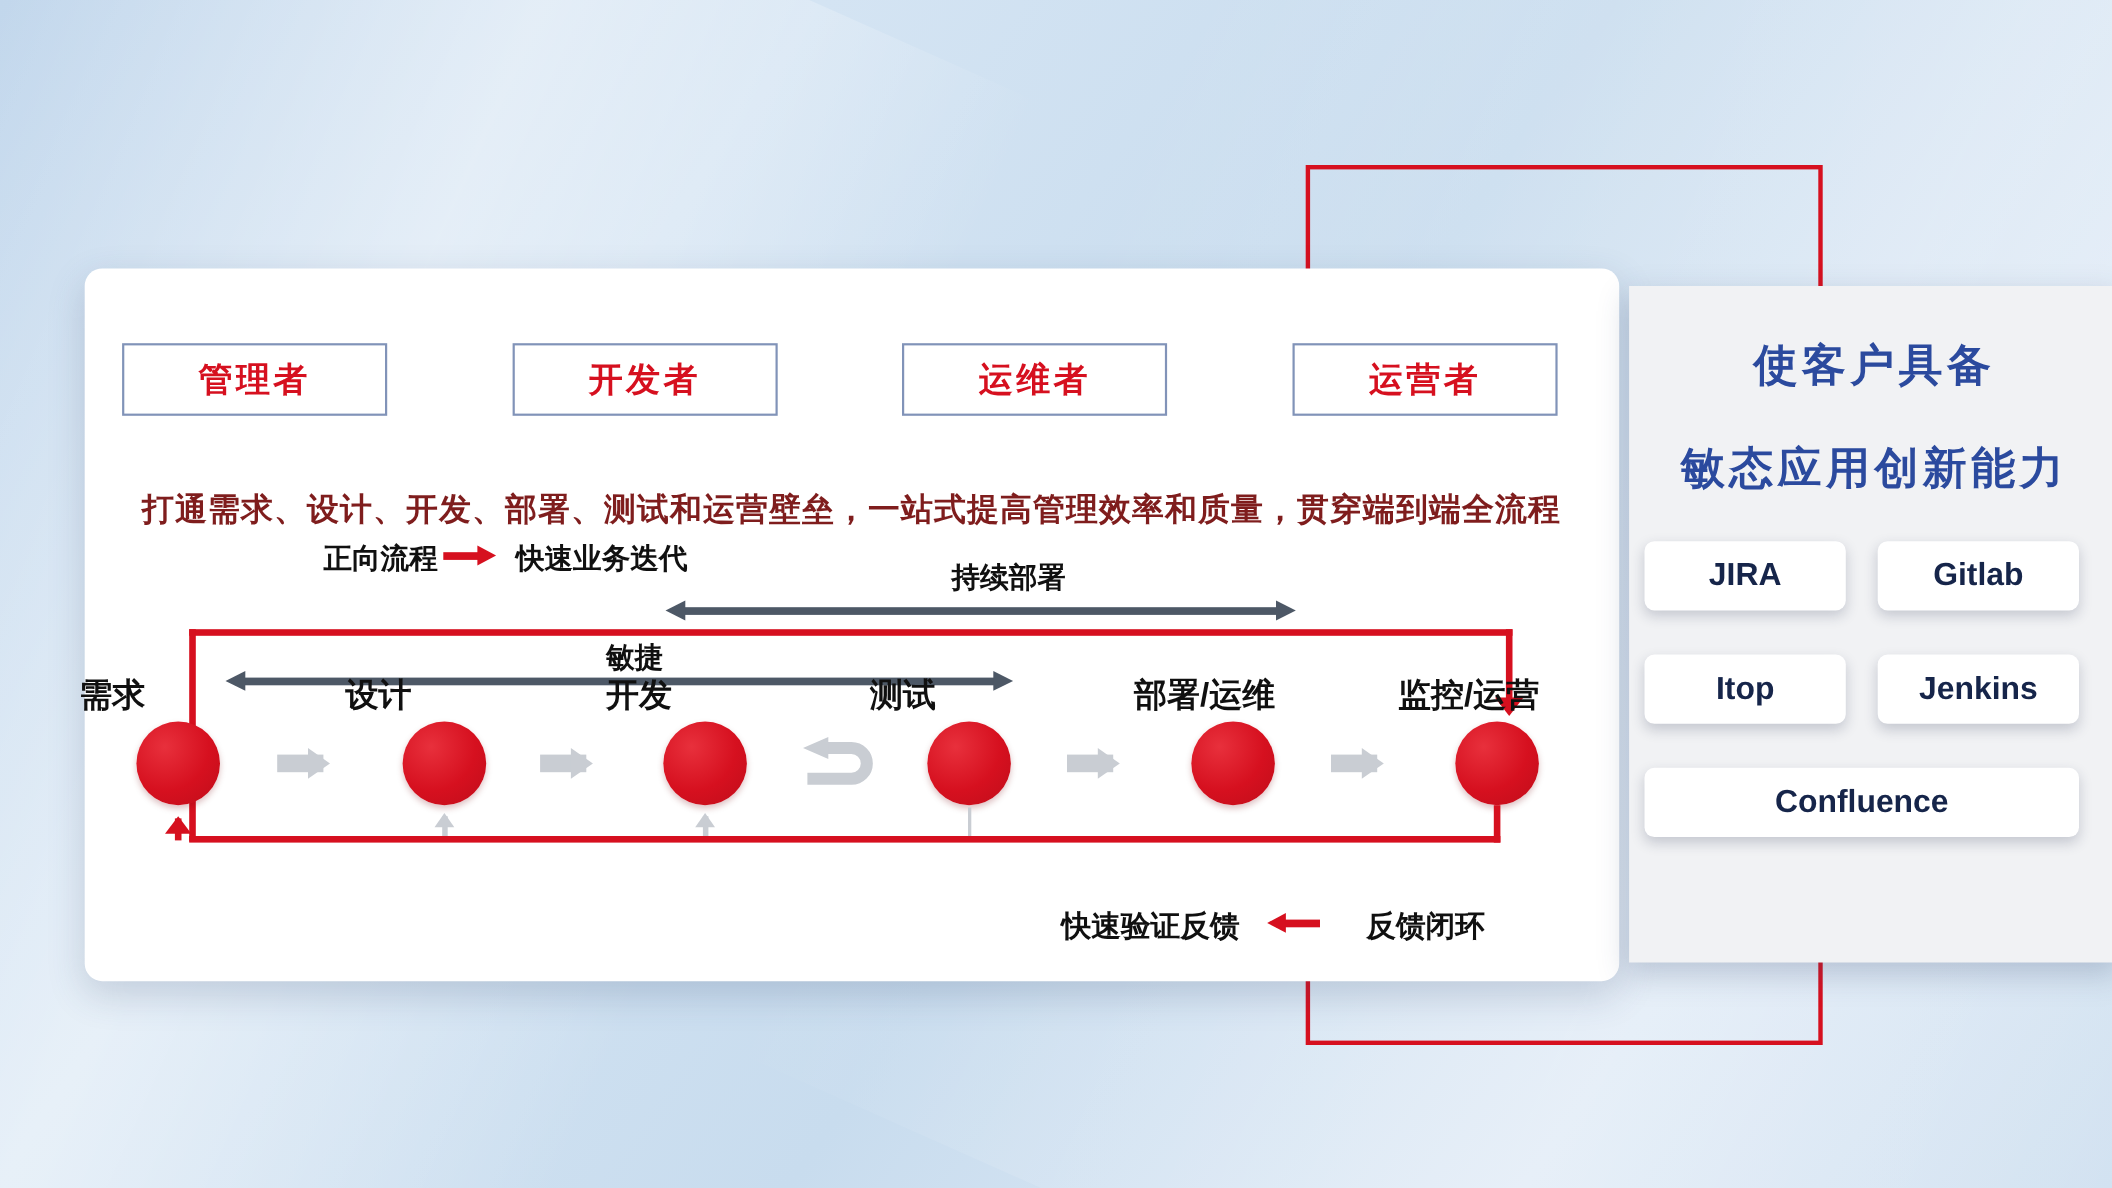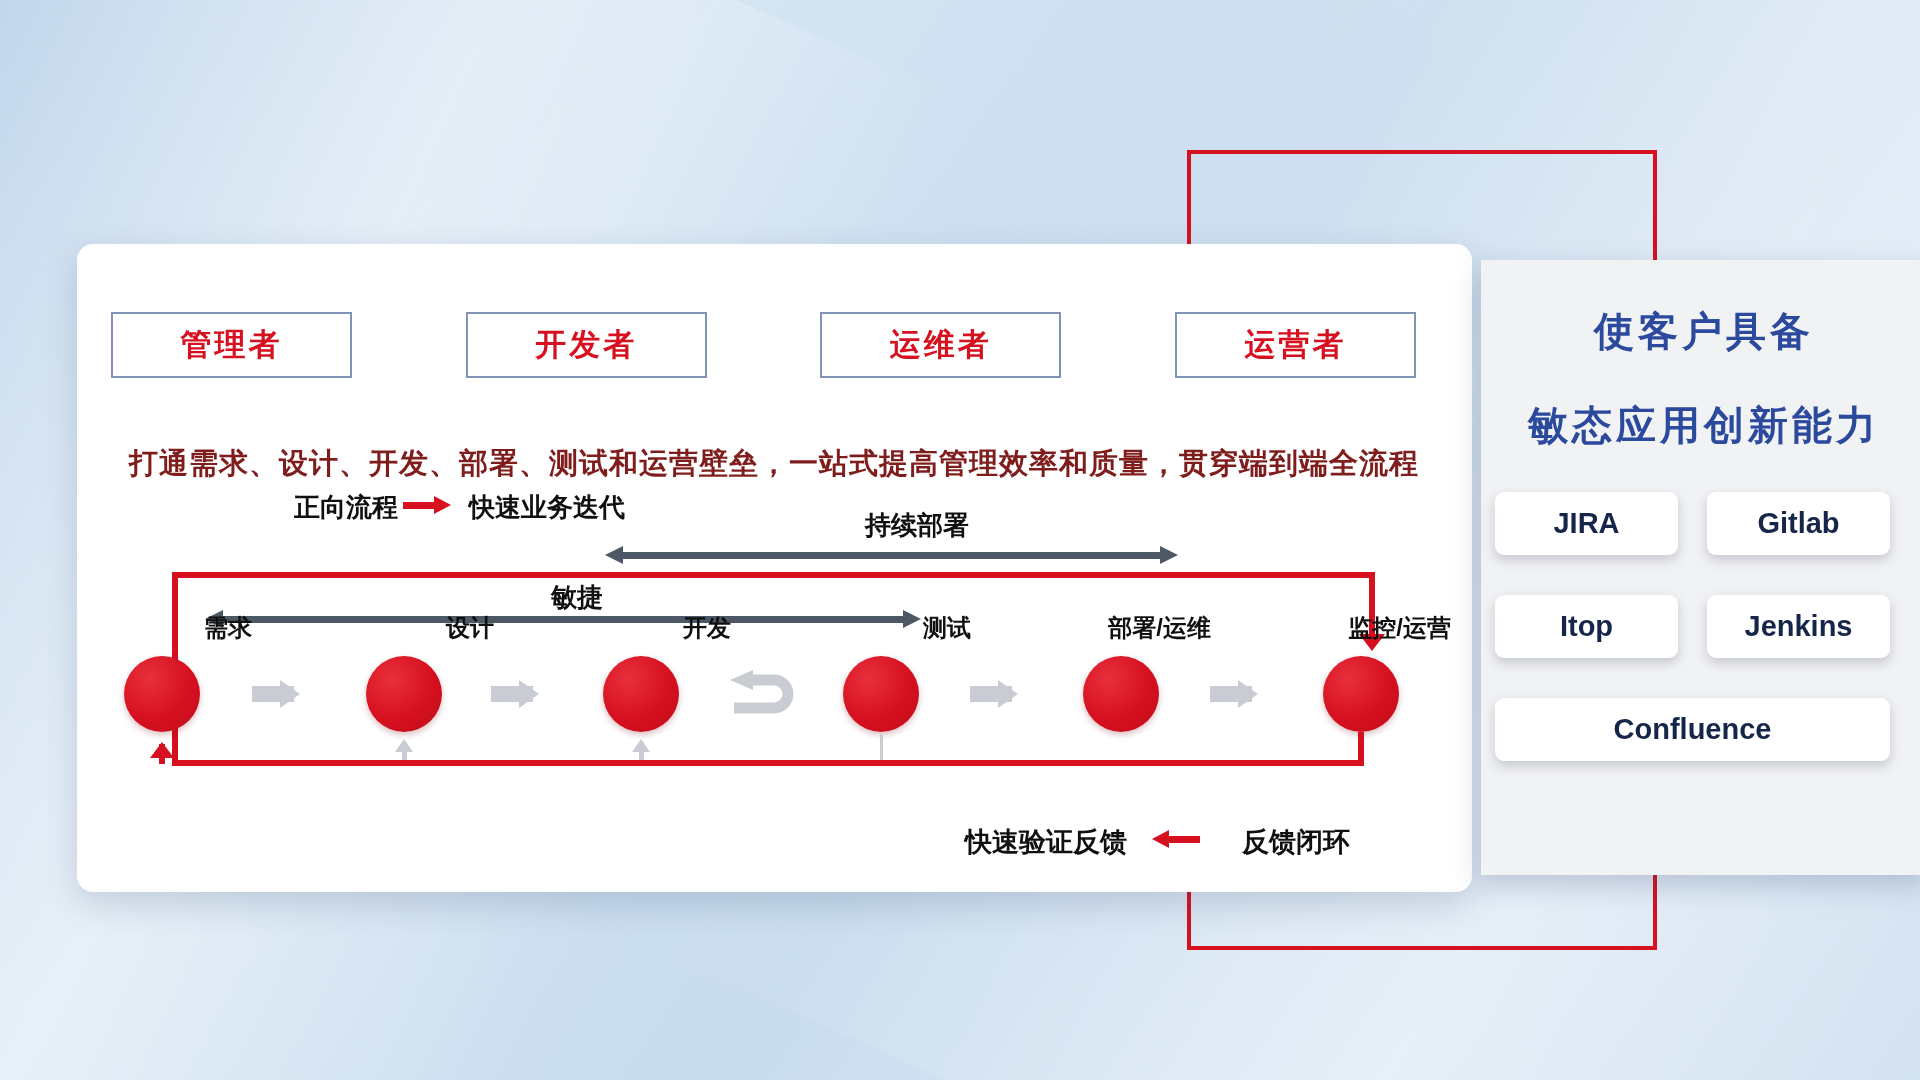--- a/index.html
+++ b/index.html
@@ -54,22 +54,22 @@
   .rline { position:absolute; background:#d6101f; }
   .red-head-down { position:absolute; width:0; height:0;
     border:13px solid transparent; border-top:17px solid #d6101f; }
   .red-head-up { position:absolute; width:0; height:0;
     border:12px solid transparent; border-bottom:16px solid #d6101f; }
 
   
   .node { position:absolute; width:76px; height:76px; border-radius:50%;
     background:radial-gradient(circle at 34% 30%, #e8303c 0%, #d6101f 55%, #bf0d1a 100%);
     box-shadow:0 3px 6px rgba(120,0,10,.25); }
-  .node-label { position:absolute; width:180px; text-align:right;
-    font-size:24px; font-weight:bold; color:#101010; }
+  .node-label { position:absolute; width:180px; text-align:left;
+    font-size:30px; font-weight:bold; color:#101010; }
 
   
   .garrow { position:absolute; width:42px; height:16px; background:#c9cdd3; }
   .garrow::after { content:''; position:absolute; right:-20px; top:-6px;
     border:14px solid transparent; border-left:20px solid #c9cdd3; }
   .gray-up-stem { position:absolute; width:5px; background:#c9cdd3; }
   .gray-head-up { position:absolute; width:0; height:0;
     border:9px solid transparent; border-bottom:13px solid #c9cdd3; }
   .gray-vline { position:absolute; width:3px; background:#c9cdd3; }
 

